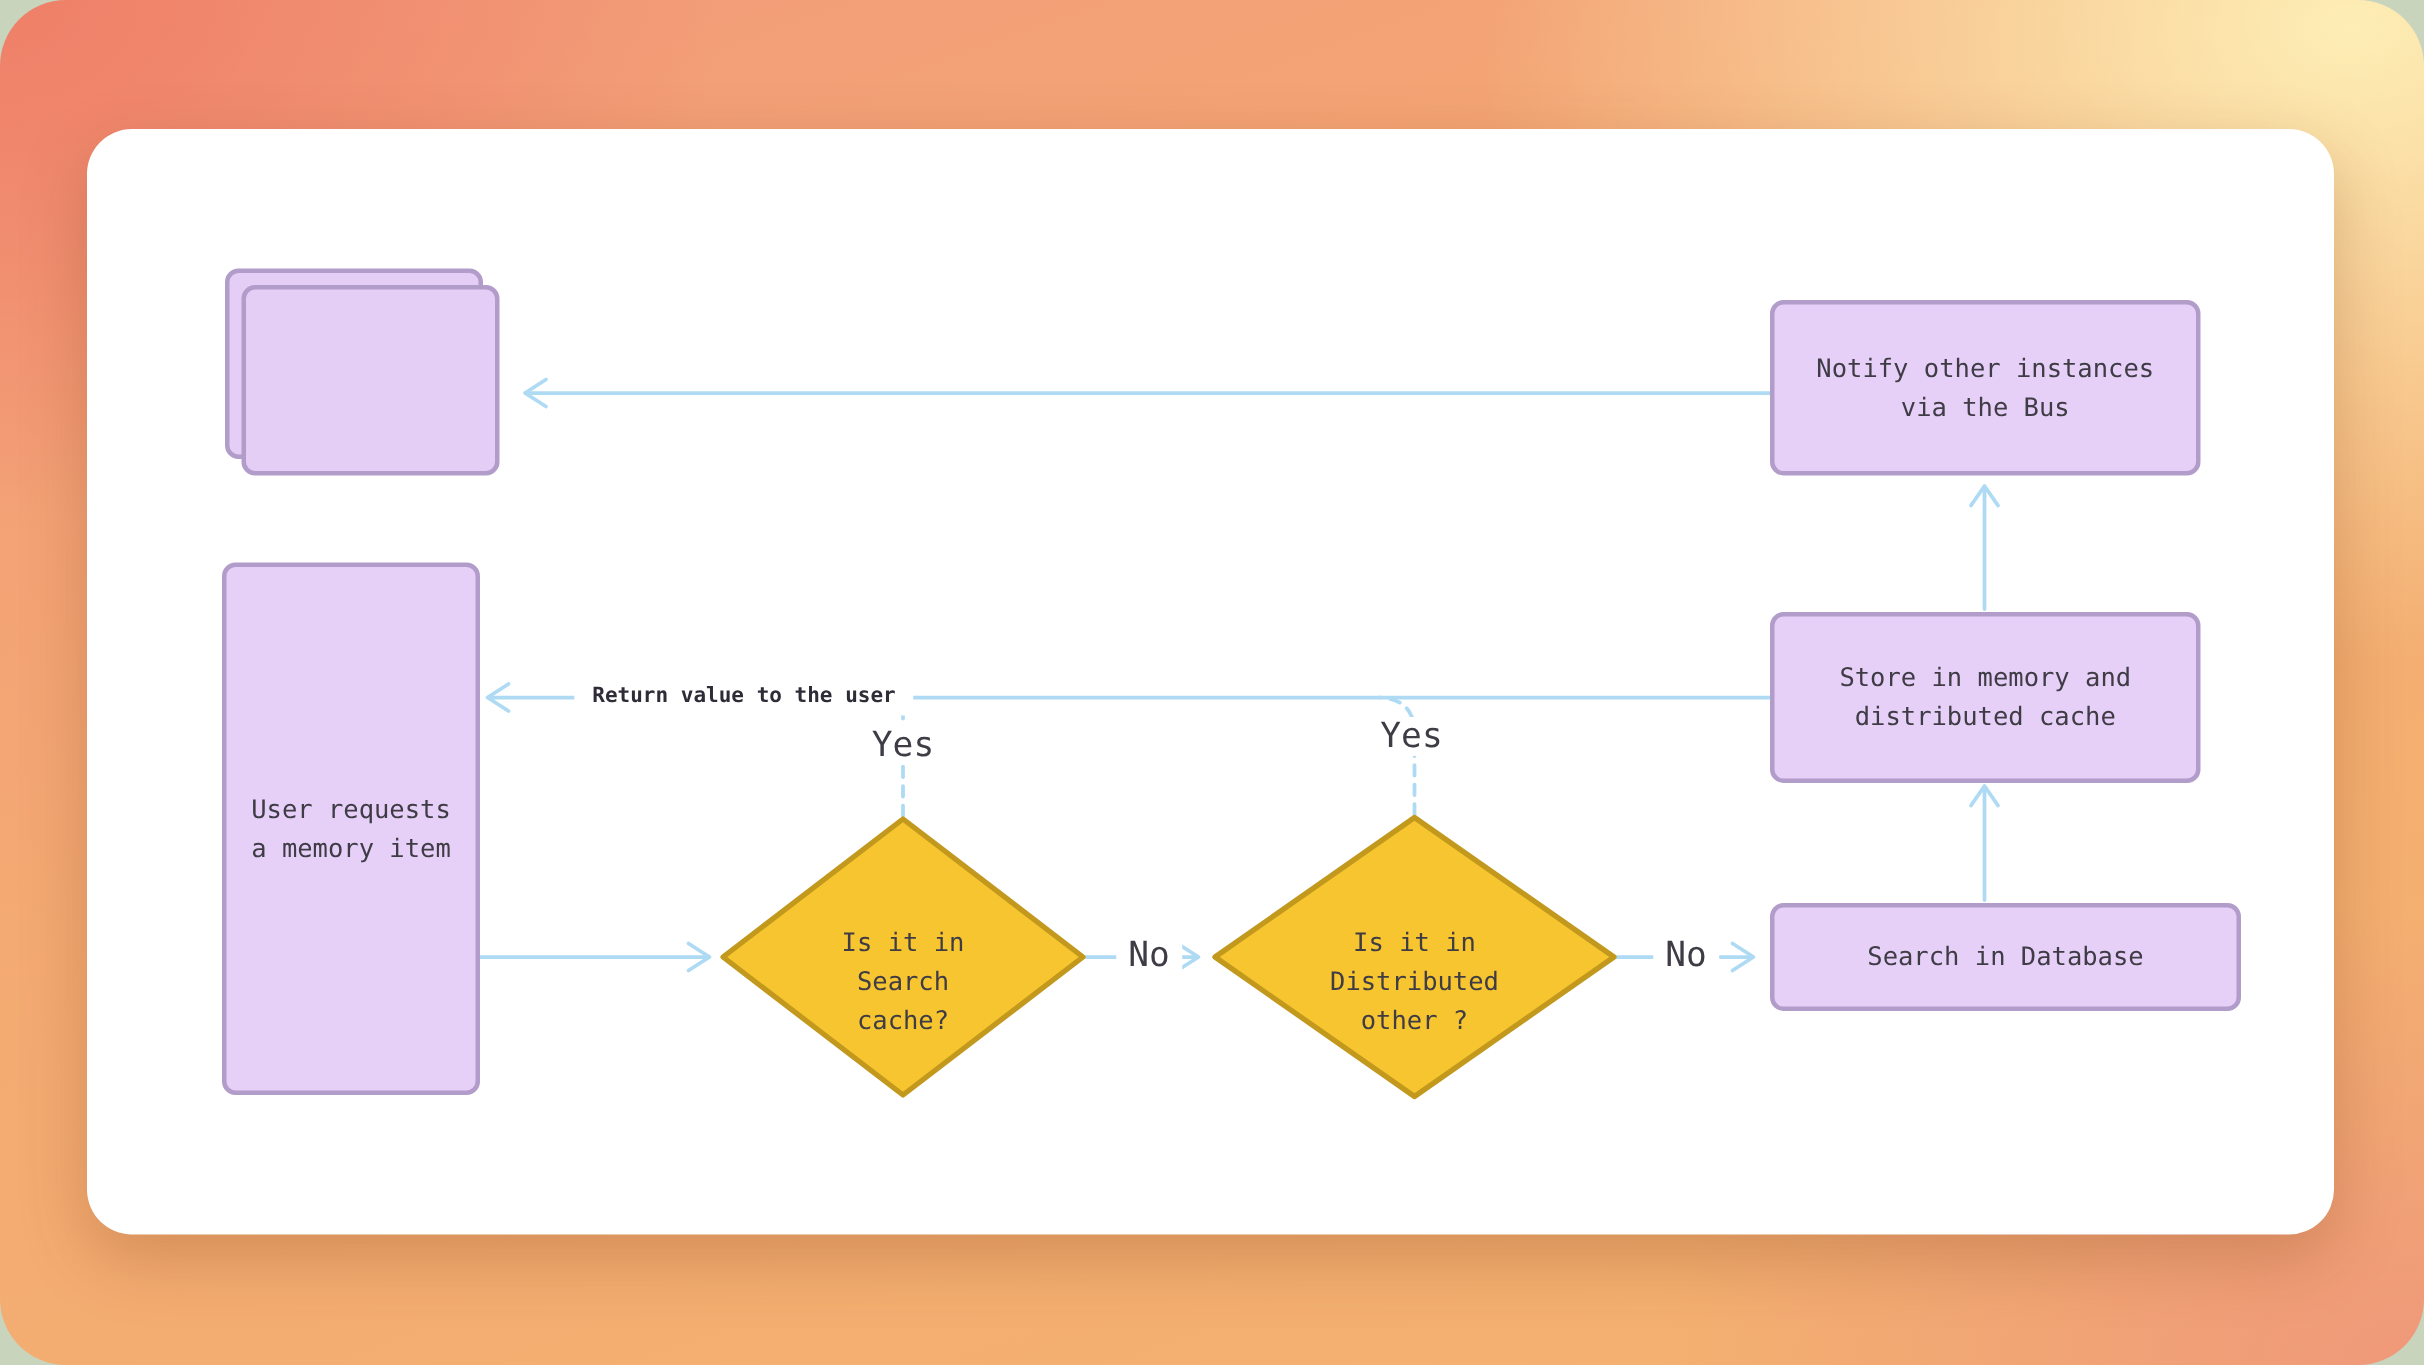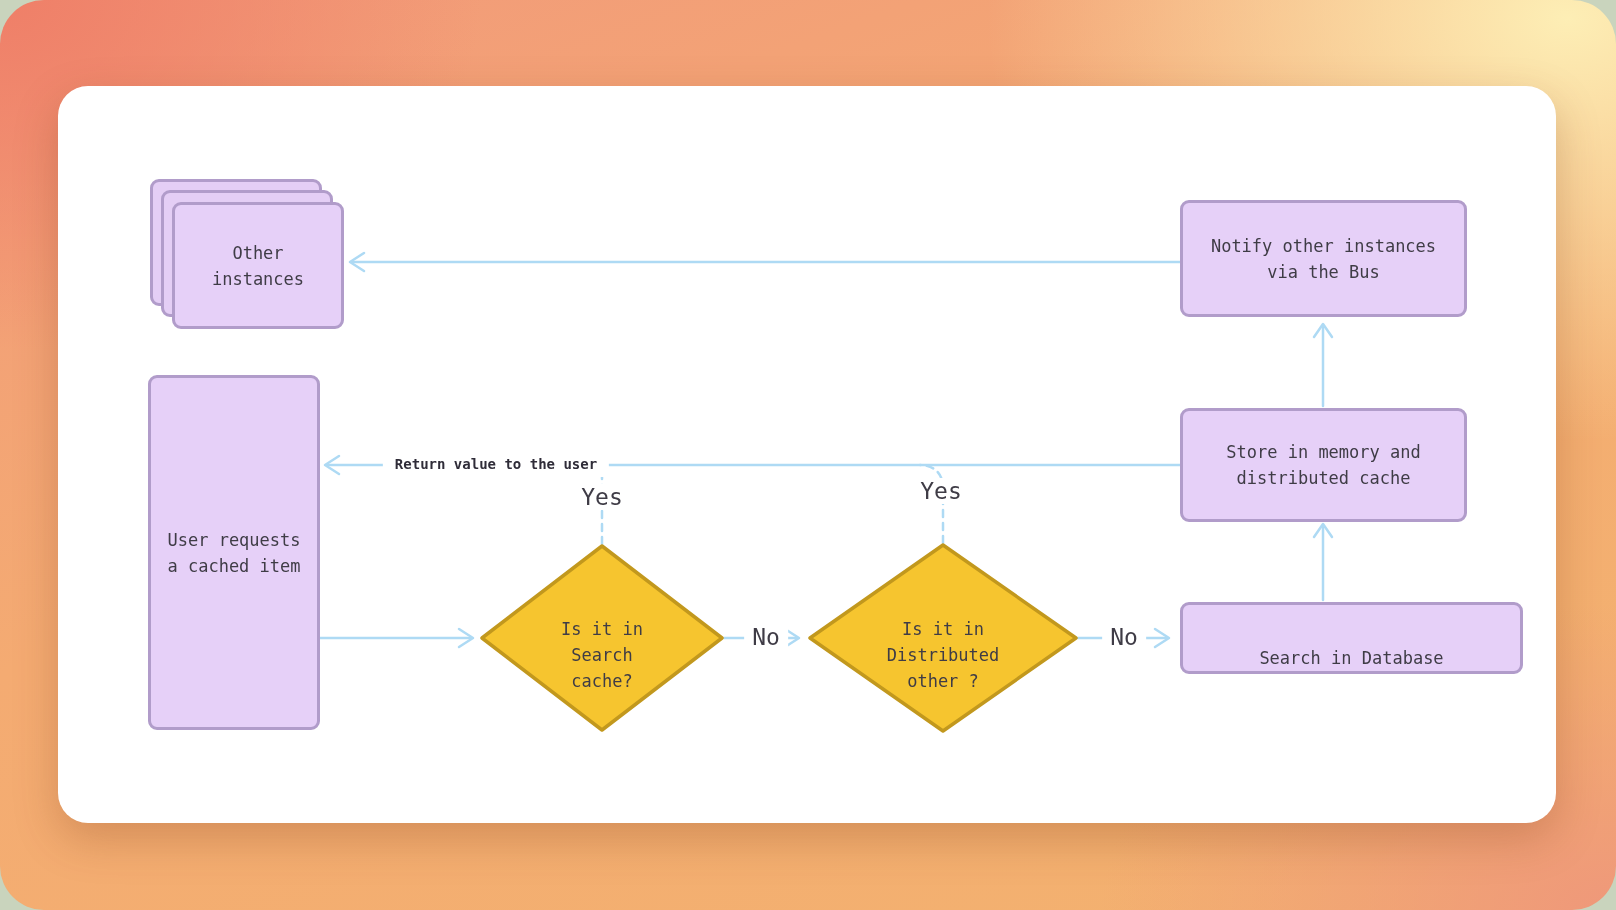--- a/index.html
+++ b/index.html
@@ -36,21 +36,21 @@
   .ghost {
     position:absolute; box-sizing:border-box;
     background:#e4cef5; border:3px solid #b19cca; border-radius:9px;
   }
   .node-other   { left:172px; top:202px; width:172px; height:127px; }
   .ghost-mid    { left:161px; top:190px; width:172px; height:127px; }
   .ghost-back   { left:150px; top:179px; width:172px; height:127px; }
   .node-user    { left:148px; top:375px; width:172px; height:355px; }
   .node-notify  { left:1180px; top:200px; width:287px; height:117px; }
   .node-store   { left:1180px; top:408px; width:287px; height:114px; }
-  .node-search  { left:1180px; top:602px; width:343px; height:72px;justify-content:flex-end; }
+  .node-search  { left:1180px; top:602px; width:314px; height:72px; }
 
   .dtext {
     position:absolute; transform:translate(-50%,-50%);
     display:flex; flex-direction:column; align-items:center;
     color:#41381c; color:#3f3c46; font-size:17px; line-height:26px; text-align:center;
     pointer-events:none;
     margin-top:16px;
   }
   .dtext-memory      { left:602px; top:639px; }
   .dtext-distributed { left:943px; top:639px; }
@@ -99,28 +99,24 @@
 
     <path class="conn" d="M1323 406 V327"></path>
     <path class="conn" d="M1314 337 L1323 324 L1332 337"></path>
 
     <polygon class="decision" points="602,546 722,638 602,730 482,638"></polygon>
     <polygon class="decision" points="943,545 1076,638 943,731 810,638"></polygon>
   </svg>
 
   <div class="ghost ghost-back"></div>
   <div class="ghost ghost-mid"></div>
-  <div class="node node-other">
-    <div>Other</div>
-    <div>instances</div>
-  </div>
 
   <div class="node node-user">
     <div>User requests</div>
-    <div>a cached item</div>
+    <div>a memory item</div>
   </div>
 
   <div class="node node-notify">
     <div>Notify other instances</div>
     <div>via the Bus</div>
   </div>
 
   <div class="node node-store">
     <div>Store in memory and</div>
     <div>distributed cache</div>

